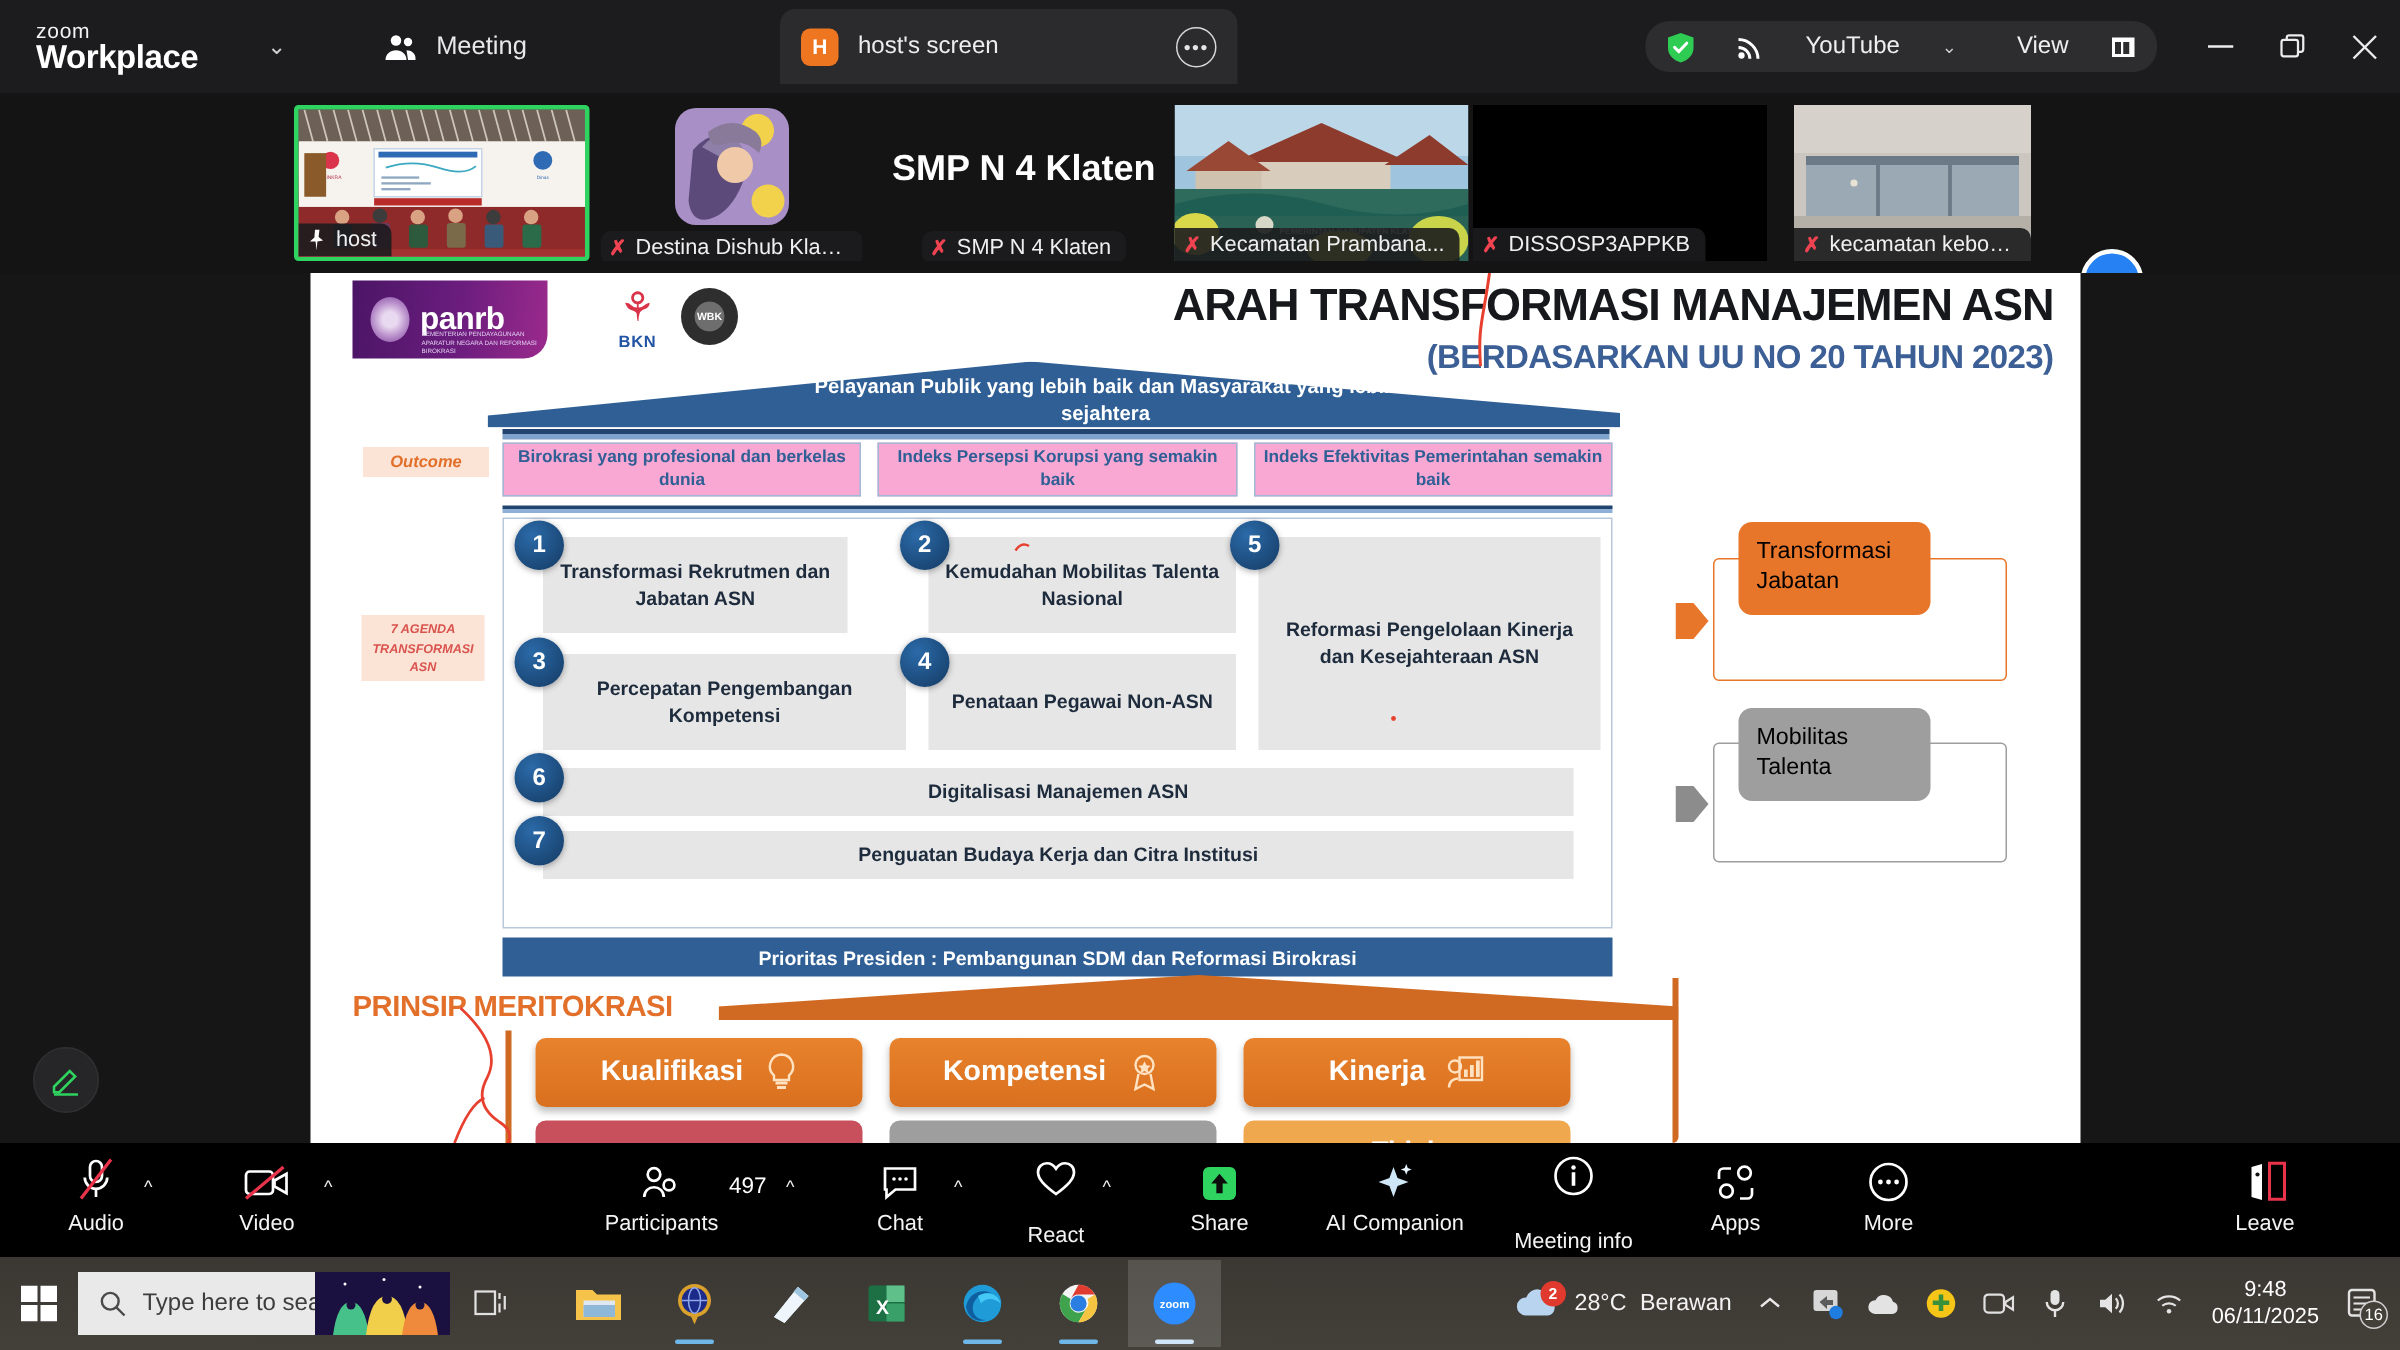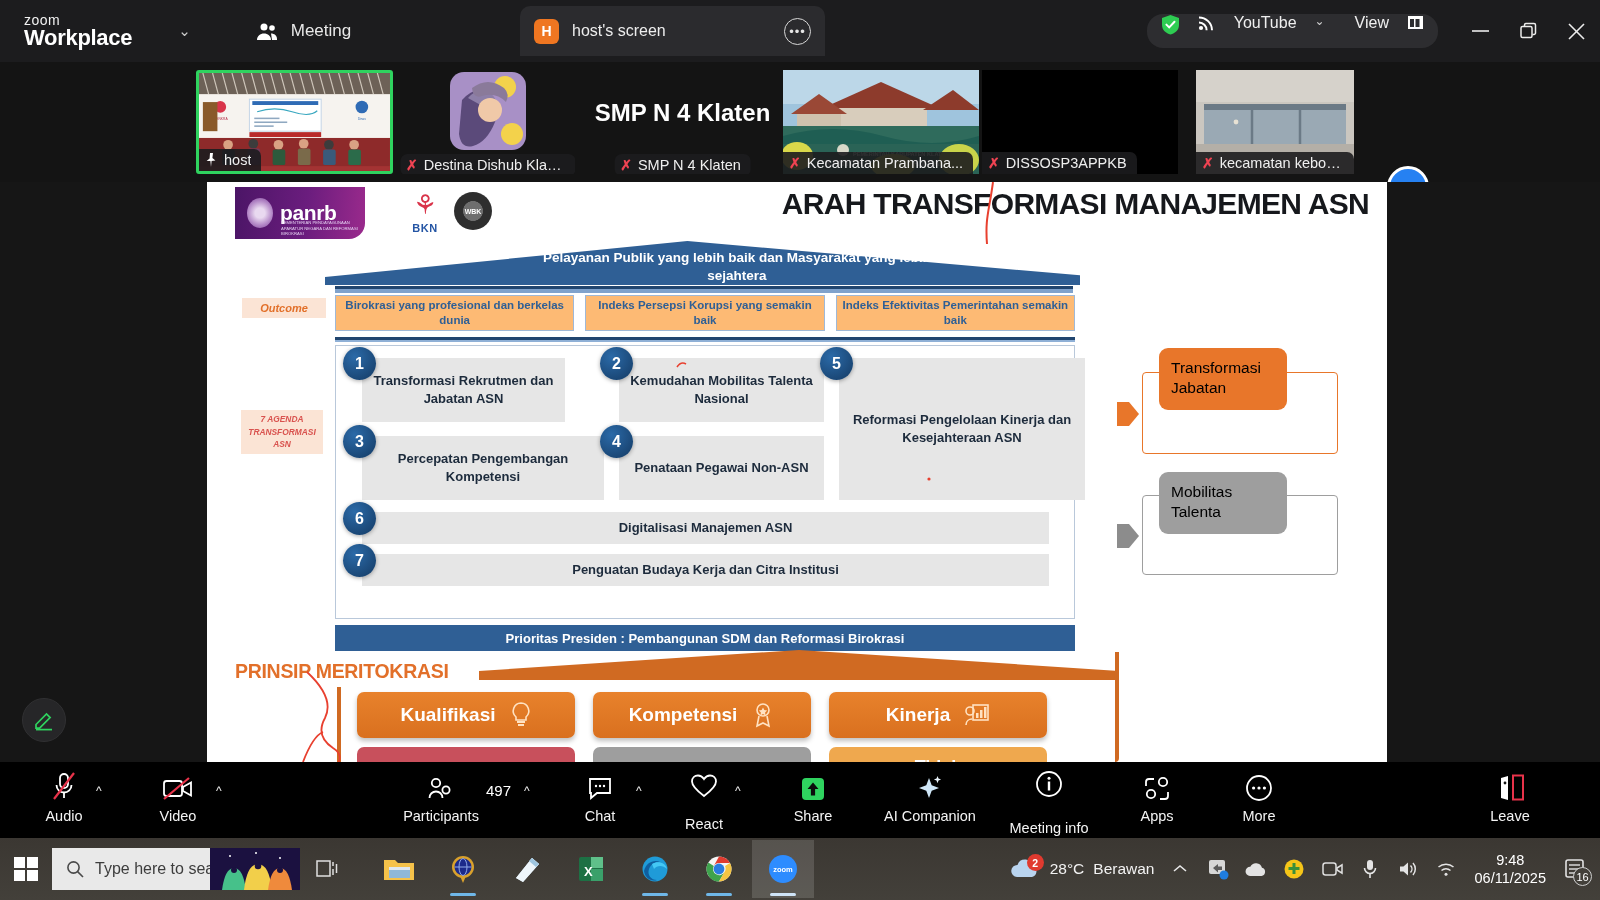--- a/index.html
+++ b/index.html
@@ -31,21 +31,21 @@
     width:25px;height:25px;border-radius:6px;background:#ef7621;color:#fff;
     display:flex;align-items:center;justify-content:center;font-size:14px;font-weight:600;
   }
   .screen-tab .stitle { font-size:16px; color:#ededed; flex:1; }
   .dots-circle {
     width:27px;height:27px;border-radius:50%;border:1.6px solid #d8d8d8;
     display:flex;align-items:center;justify-content:center;font-size:13px;color:#e6e6e6;letter-spacing:1px;
   }
   .tb-right { position:absolute; right:0; top:0; height:62px; display:flex; align-items:center; }
   .pill {
-    display:flex;align-items:flex-start;gap:18px;background:#2d2d30;border-radius:16px;
+    display:flex;align-items:center;gap:28px;background:#2d2d30;border-radius:16px;
     height:34px;padding:0 14px;margin-right:18px;
   }
   .pill .yt { font-size:16px; color:#efefef; }
   .pill .cdown { font-size:12px; color:#d0d0d0; }
   .pill .viewlbl { font-size:16px; color:#efefef; margin-left:12px; }
   .winbtn { width:48px;height:62px;display:flex;align-items:center;justify-content:center;cursor:pointer; }
   .winbtn svg { stroke:#ececec; }
 
   
   #filmstrip {
@@ -107,21 +107,21 @@
   }
   .roof-base { position:absolute; left:128px; top:104px; width:738px; height:7px;
                background:linear-gradient(#21456f 0 50%,#7fa2cc 50% 100%); }
   .outcome-tag {
     position:absolute; left:35px; top:116px; width:84px; height:20px; background:#fbe4d5;
     display:flex;align-items:center;justify-content:center;
     font-size:11px;font-weight:bold;font-style:italic;color:#e2702a;
   }
   .outcome-row { position:absolute; left:128px; top:113px; width:740px; display:flex; gap:11px; }
   .outcome-box {
-    flex:1; height:36px; border:1.2px solid #9fb8d6; background:#fdba74;
+    flex:1; height:36px; border:1.2px solid #9fb8d6; background:#f9a8d4;
     display:flex;align-items:center;justify-content:center;text-align:center;
     font-size:11.5px; font-weight:bold; color:#2f5f95; line-height:1.28; padding:0 5px;
   }
   .sep-bar { position:absolute; left:128px; top:155px; width:740px; height:5px;
              background:linear-gradient(#21456f 0 50%,#8fb0d6 50% 100%); }
   .agenda-tag {
     position:absolute; left:34px; top:228px; width:82px; height:44px; background:#fbe4d5;
     display:flex;flex-direction:column;align-items:center;justify-content:center;
     font-size:8.4px;font-weight:bold;font-style:italic;color:#d9534f;line-height:1.5;text-align:center;
   }
@@ -433,20 +433,21 @@
       <div class="psub">KEMENTERIAN PENDAYAGUNAAN APARATUR NEGARA DAN REFORMASI BIROKRASI</div>
     </div>
     <div class="bkn">
       <div class="bfig">⚘</div>
       <div class="blbl">BKN</div>
     </div>
     <div class="wbk">WBK</div>
 
     <div class="slide-title">
       <div class="l1">ARAH TRANSFORMASI MANAJEMEN ASN</div>
+      <div class="l2">(BERDASARKAN UU NO 20 TAHUN 2023)</div>
     </div>
 
     <div class="roof"></div>
     <div class="roof-text">Pelayanan Publik yang lebih baik dan Masyarakat yang lebih sejahtera</div>
     <div class="roof-base"></div>
 
     <div class="outcome-tag">Outcome</div>
     <div class="outcome-row">
       <div class="outcome-box">Birokrasi yang profesional dan berkelas dunia</div>
       <div class="outcome-box">Indeks Persepsi Korupsi yang semakin baik</div>
@@ -460,21 +461,21 @@
       <span>ASN</span>
     </div>
 
     <div class="agenda-frame">
       <div class="ag-cell" style="left:26px;top:12px;width:203px;height:64px;">Transformasi Rekrutmen dan Jabatan ASN</div>
       <div class="ag-num" style="left:7px;top:1px;">1</div>
 
       <div class="ag-cell" style="left:283px;top:12px;width:205px;height:64px;">Kemudahan Mobilitas Talenta Nasional</div>
       <div class="ag-num" style="left:264px;top:1px;">2</div>
 
-      <div class="ag-cell" style="left:503px;top:12px;width:246px;height:142px;">Reformasi Pengelolaan Kinerja dan Kesejahteraan ASN</div>
+      <div class="ag-cell" style="left:503px;top:12px;width:228px;height:142px;">Reformasi Pengelolaan Kinerja dan Kesejahteraan ASN</div>
       <div class="ag-num" style="left:484px;top:1px;">5</div>
 
       <div class="ag-cell" style="left:26px;top:90px;width:242px;height:64px;">Percepatan Pengembangan Kompetensi</div>
       <div class="ag-num" style="left:7px;top:79px;">3</div>
 
       <div class="ag-cell" style="left:283px;top:90px;width:205px;height:64px;">Penataan Pegawai Non-ASN</div>
       <div class="ag-num" style="left:264px;top:79px;">4</div>
 
       <div class="ag-cell" style="left:26px;top:166px;width:687px;height:32px;">Digitalisasi Manajemen ASN</div>
       <div class="ag-num" style="left:7px;top:156px;">6</div>

